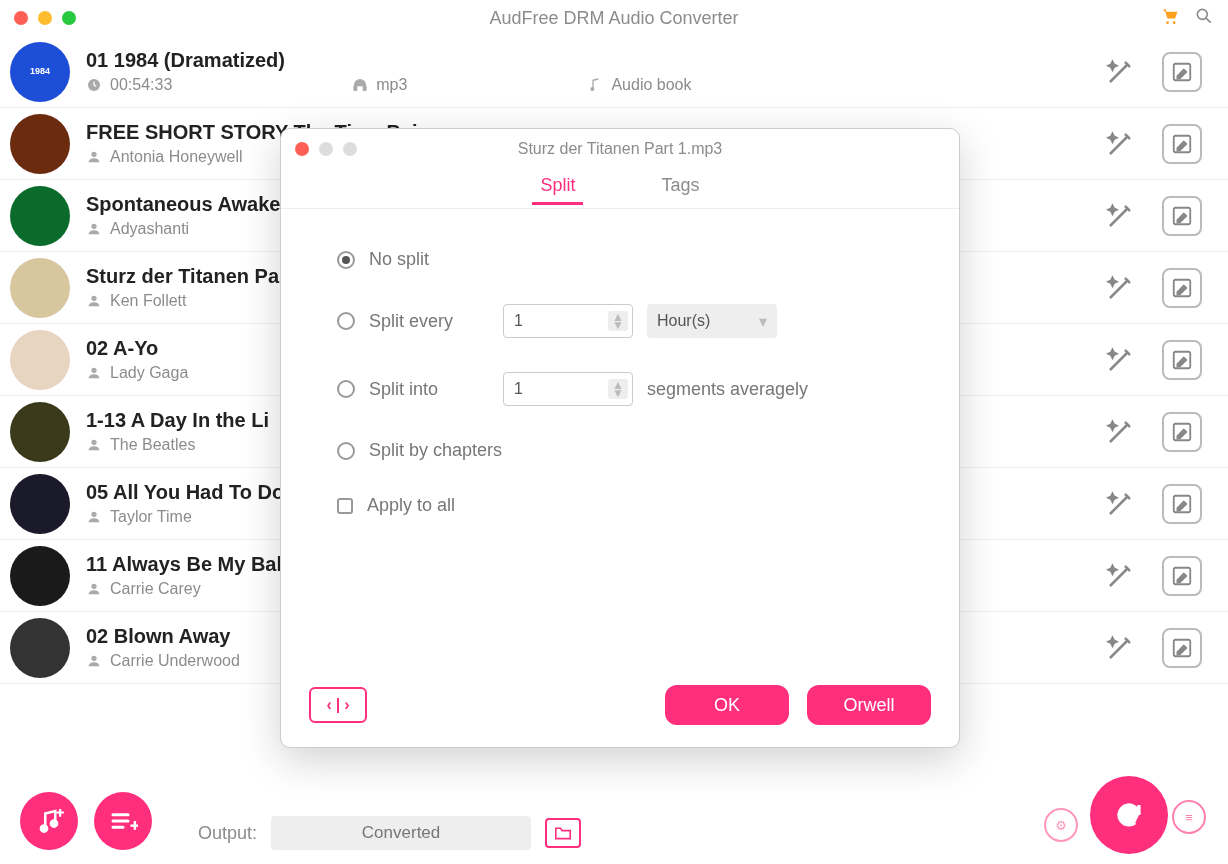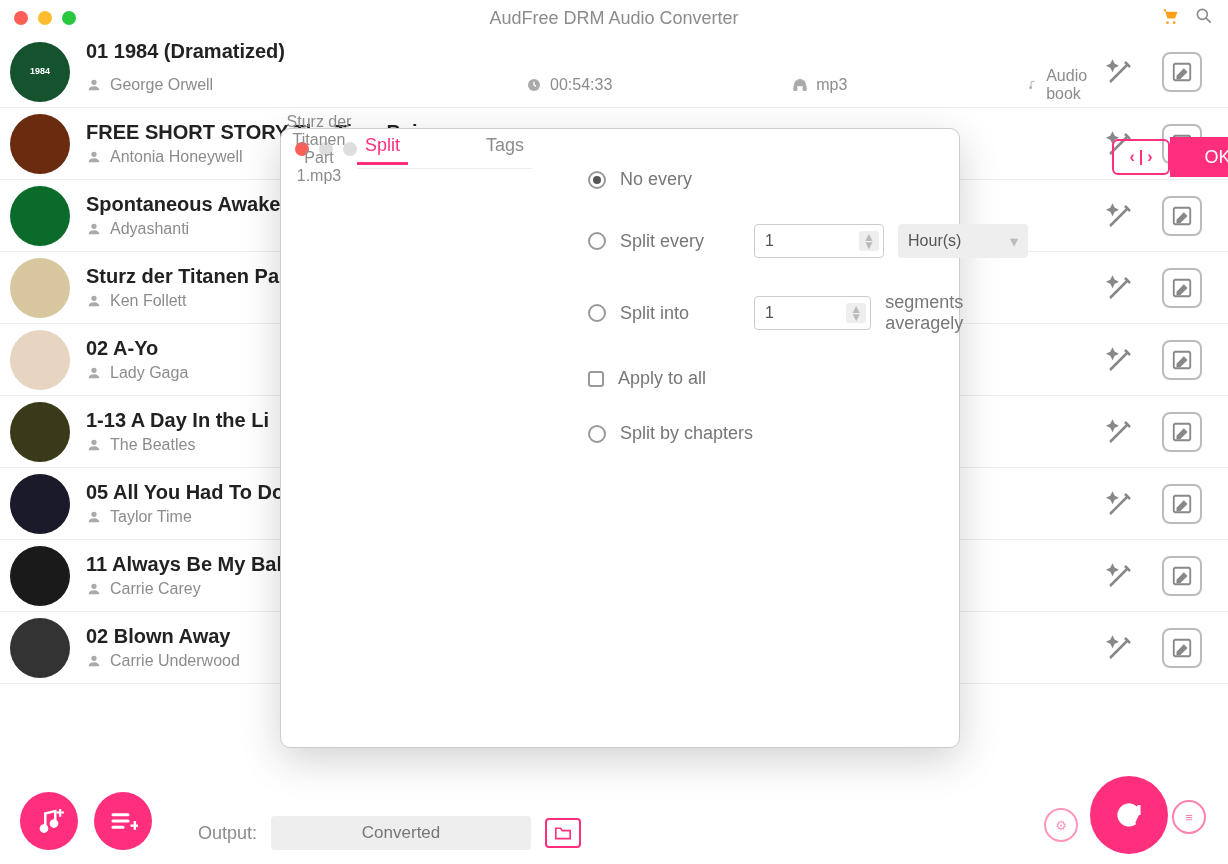--- a/index.html
+++ b/index.html
@@ -38,43 +38,43 @@
   .round-btn.big{ width:78px; height:78px; position:absolute; right:60px; bottom:10px;}
   .round-btn svg{ width:30px; height:30px; fill:#fff; stroke:#fff;}
   .output-group { display:flex; align-items:center; gap:14px; margin-left:30px; }
   .output-label { color:#8c8c8c; font-size:18px;}
   .output-box { width:260px; height:34px; background:#eee; border-radius:4px; display:flex; align-items:center; justify-content:center; color:#777; font-size:17px;}
   .folder-btn { width:36px; height:30px; border:2px solid #ff2f7e; border-radius:4px; display:flex; align-items:center; justify-content:center; color:#ff2f7e; cursor:pointer;}
   .hist-btn{ width:34px; height:34px; border:2px solid #ff2f7e; border-radius:50%; color:#ff2f7e; display:flex; align-items:center; justify-content:center; position:absolute; right:22px; bottom:30px; font-size:13px; opacity:.6;}
   .hist-btn2{ width:34px; height:34px; border:2px solid #ff2f7e; border-radius:50%; color:#ff2f7e; display:flex; align-items:center; justify-content:center; position:absolute; right:150px; bottom:22px; font-size:13px; opacity:.5;}
   
   
-  .dialog { position:absolute; left:280px; top:128px; width:680px; height:620px; background:#fff; border:1px solid #ccc; border-radius:10px; box-shadow:0 12px 40px rgba(0,0,0,.18); display:flex; }
+  .dialog { position:absolute; left:280px; top:128px; width:680px; height:620px; background:#fff; border:1px solid #ccc; border-radius:10px; box-shadow:0 12px 40px rgba(0,0,0,.18); display:flex; flex-direction:column;}
   .dialog-titlebar{ height:40px; display:flex; align-items:center; position:relative;}
   .dialog-titlebar .traffic-lights{ padding-left:14px;}
   .dialog-titlebar .tl.grey{ background:#ddd;}
   .dialog-title{ position:absolute; left:0; right:0; text-align:center; color:#8c8c8c; font-size:16px; pointer-events:none;}
   .dialog-tabs{ display:flex; justify-content:center; gap:70px; height:40px; align-items:flex-start; border-bottom:1px solid #eee;}
   .dtab{ font-size:18px; color:#8c8c8c; cursor:pointer; padding:6px 8px;}
   .dtab.active{ color:#ff2f7e; border-bottom:3px solid #ff2f7e;}
   .dialog-body{ flex:1; padding:40px 56px 10px 56px; color:#777;}
   .opt-row{ display:flex; align-items:center; gap:14px; margin-bottom:34px; font-size:18px;}
   .radio{ width:18px; height:18px; border:2px solid #999; border-radius:50%; display:inline-flex; align-items:center; justify-content:center; flex-shrink:0;}
   .radio.checked::after{ content:""; width:8px; height:8px; border-radius:50%; background:#555;}
   .chk{ width:16px; height:16px; border:2px solid #999; border-radius:3px; display:inline-block; flex-shrink:0;}
   .spinner{ width:130px; height:34px; border:1px solid #ccc; border-radius:4px; display:flex; align-items:center; justify-content:space-between; padding:0 4px 0 10px; color:#555; font-size:16px;}
   .spinner .arrows{ width:20px; color:#bbb; display:flex; flex-direction:column; align-items:center; line-height:.7; font-size:12px; background:#eee; border-radius:3px; padding:2px 2px;}
   .dropdown{ width:130px; height:34px; background:#eee; border-radius:4px; display:flex; align-items:center; justify-content:space-between; padding:0 10px; color:#555; font-size:16px;}
   .opt-label{min-width:120px;}
   .dialog-footer{ height:70px; display:flex; align-items:center; justify-content:space-between; padding:0 28px 14px 28px;}
   .nav-box{ width:58px; height:36px; border:2px solid #ff2f7e; border-radius:6px; color:#ff2f7e; display:flex; align-items:center; justify-content:center; gap:4px; font-weight:bold; cursor:pointer;}
   .dlg-actions{ display:flex; gap:18px;}
-  .dlg-btn{ width:95px; height:40px; background:#ff2f7e; color:#fff; border:none; border-radius:0; font-size:18px; cursor:pointer;}
-  
-  .cover.c1984{background:#14532d;} .cover.time{background:#6a2b0f;} .cover.spont{background:#0a6b2a;}
+  .dlg-btn{ width:124px; height:40px; background:#ff2f7e; color:#fff; border:none; border-radius:12px; font-size:18px; cursor:pointer;}
+  
+  .cover.c1984{background:#1d4ed8;} .cover.time{background:#6a2b0f;} .cover.spont{background:#0a6b2a;}
   .cover.sturz{background:#d8c79e; color:#5a3a1a;} .cover.ayo{background:#e7d4c1;}
   .cover.beat{background:#3a3a1a;} .cover.ts{background:#1a1a2a;} .cover.mc{background:#1a1a1a;}
   .cover.cu{background:#333;}
 </style>
 </head>
 <body>
 
 <div class="titlebar">
   <div class="traffic-lights">
     <div class="tl red"></div>
@@ -99,26 +99,20 @@
   </div>
 </div>
 
 <div class="tracklist">
 
   <div class="track">
     <div class="cover c1984">1984</div>
     <div class="track-info">
       <div class="track-title">01 1984 (Dramatized)</div>
       <div class="track-sub">
-        <span class="artist-chunk">
-            <svg class="mini-icon" viewBox="0 0 24 24">
-              <path d="M12 12a4 4 0 100-8 4 4 0 000 8zm-8 8c0-4 4-6 8-6s8 2 8 6"></path>
-            </svg>
-            <span>George Orwell</span>
-          </span>
         <span class="meta-chunk">
             <svg class="mini-icon" viewBox="0 0 24 24">
               <circle cx="12" cy="12" r="9" fill="#aaa"></circle>
               <path d="M12 7v5l3 2" stroke="#fff" stroke-width="2" fill="none"></path>
             </svg>
             <span>00:54:33</span>
           </span>
         <span class="meta-chunk">
             <svg class="mini-icon" viewBox="0 0 24 24" fill="none" stroke="#aaa" stroke-width="2">
               <path d="M4 14v-2a8 8 0 0116 0v2"></path>
@@ -440,21 +434,21 @@
     </div>
     <div class="dialog-title">Sturz der Titanen Part 1.mp3</div>
   </div>
   <div class="dialog-tabs">
     <div class="dtab active">Split</div>
     <div class="dtab">Tags</div>
   </div>
   <div class="dialog-body">
     <div class="opt-row">
       <span class="radio checked"></span>
-      <span>No every</span>
+      <span>No split</span>
     </div>
     <div class="opt-row">
       <span class="radio"></span>
       <span class="opt-label">Split every</span>
       <div class="spinner">
         <span>1</span>
         <span class="arrows">▲<br>▼</span>
       </div>
       <div class="dropdown">
         <span>Hour(s)</span>
@@ -463,33 +457,33 @@
     </div>
     <div class="opt-row">
       <span class="radio"></span>
       <span class="opt-label">Split into</span>
       <div class="spinner">
         <span>1</span>
         <span class="arrows">▲<br>▼</span>
       </div>
       <span>segments averagely</span>
     </div>
+    <div class="opt-row">
+      <span class="radio"></span>
+      <span>Split by chapters</span>
+    </div>
     <div class="opt-row" style="margin-top:30px">
       <span class="chk"></span>
       <span>Apply to all</span>
-    </div>
-    <div class="opt-row">
-      <span class="radio"></span>
-      <span>Split by chapters</span>
     </div>
   </div>
   <div class="dialog-footer">
     <div class="nav-box">
       <span>‹</span>
       <span style="color:#ff2f7e">|</span>
       <span>›</span>
     </div>
     <div class="dlg-actions">
       <button class="dlg-btn">OK</button>
-      <button class="dlg-btn">Audio</button>
+      <button class="dlg-btn">Orwell</button>
     </div>
   </div>
 </div>
 
 </body></html>

